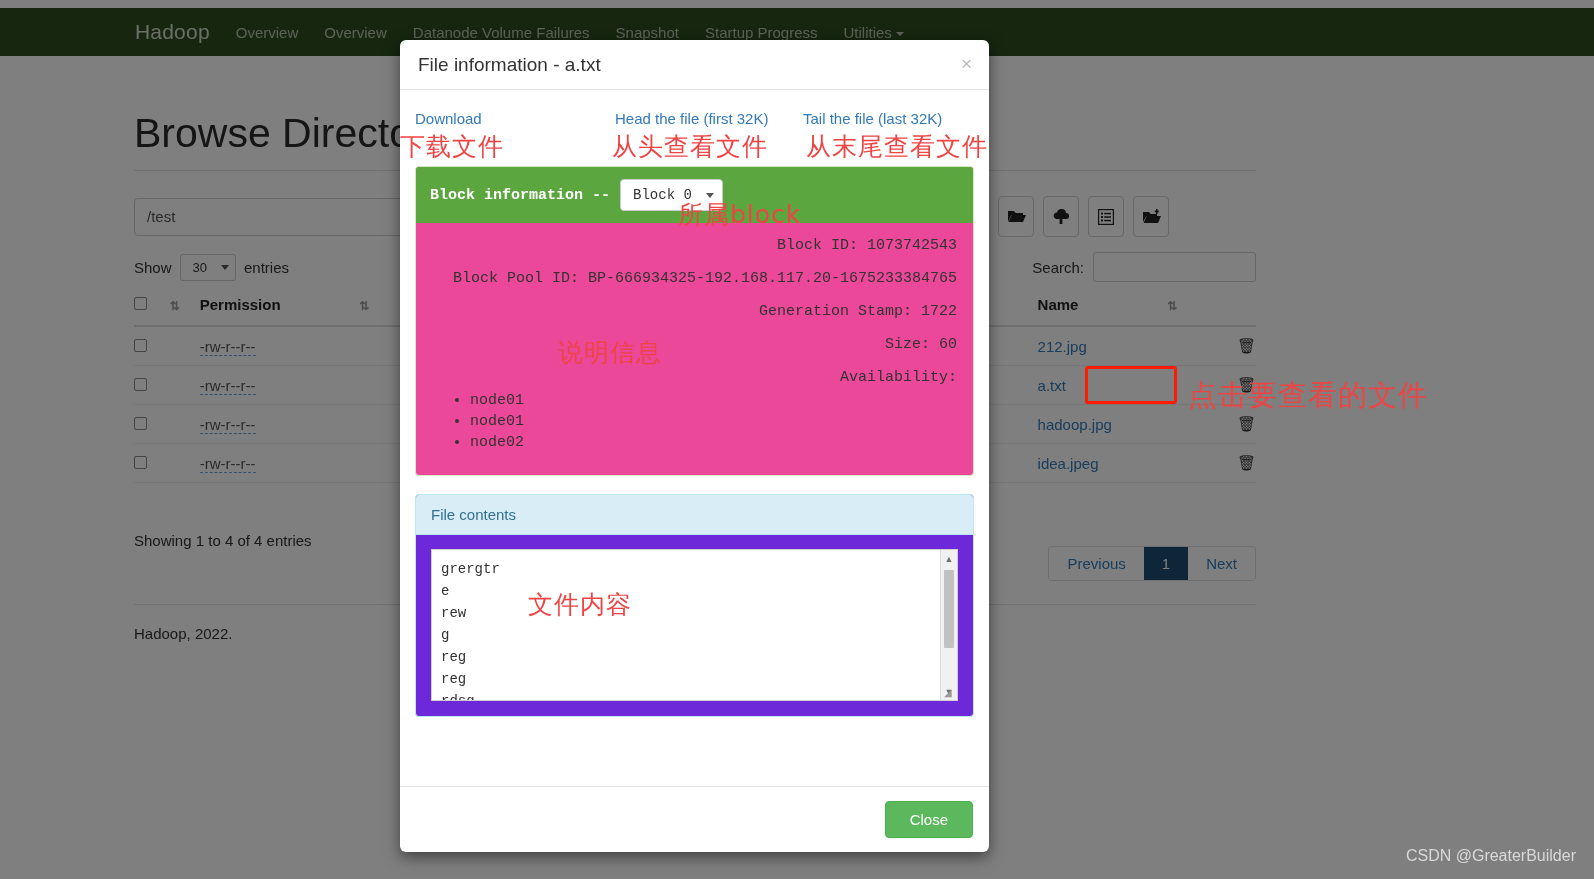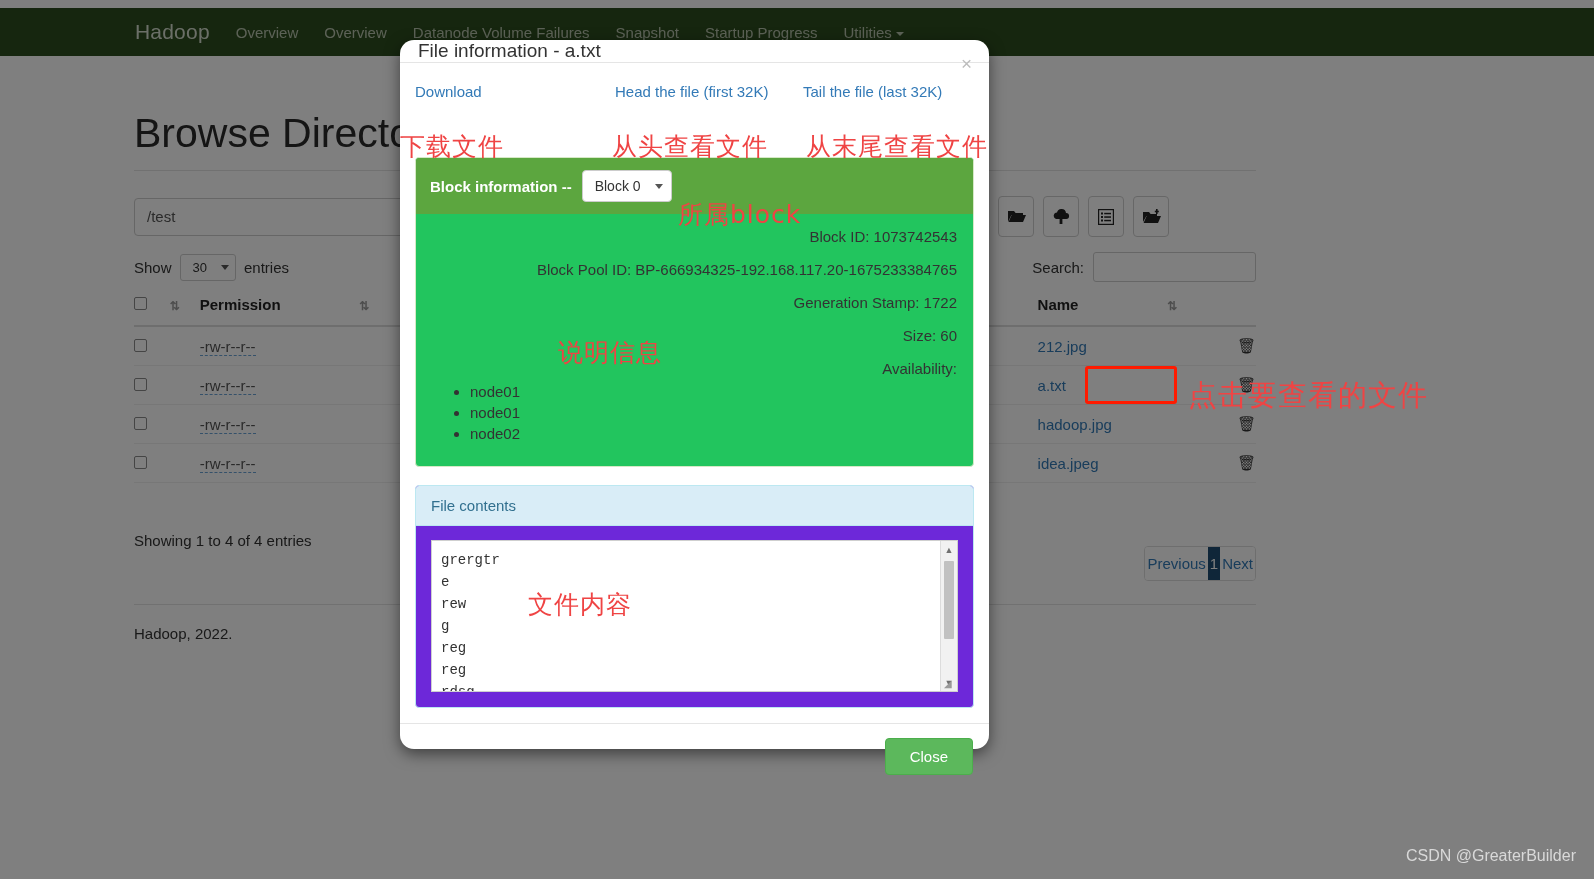--- a/index.html
+++ b/index.html
@@ -88,51 +88,51 @@
   .sortico { display:inline-block;width:12px;color:#9b9b9b;font-size:12px; }
   .perm { color:#555; border-bottom:1px dashed #6aa3d5; }
   .owner { color:#555; border-bottom:1px dashed #6aa3d5; }
   .fname { color:#337ab7; }
   .trash { color:#333; font-size:15px; }
 
   .showing {
     position:absolute; left:134px; top:476px; font-size:15px; color:#333;
   }
   .pagination { position:absolute; right:338px; top:490px; display:flex; border:1px solid #ddd; border-radius:4px; overflow:hidden; }
-  .pg { padding:8px 2px; font-size:15px; color:#337ab7; background:#fff; }
+  .pg { padding:8px 18px; font-size:15px; color:#337ab7; background:#fff; }
   .pg.active { background:#1e4c72; color:#fff; }
 
   .footer-rule { position:absolute; left:134px; top:548px; width:1122px; height:1px; background:#e2e2e2; }
   .footer-text { position:absolute; left:134px; top:569px; font-size:15px; color:#333; }
 
   
   #backdrop { position:absolute; inset:0; background:rgba(0,0,0,.5); }
 
   
   #modal {
-    position:absolute; left:400px; top:40px; width:589px; height:709px;
-    background:#fff; border-radius:14px; box-shadow:0 5px 15px rgba(0,0,0,.5);
+    position:absolute; left:400px; top:40px; width:589px; height:812px;
+    background:#fff; border-radius:6px; box-shadow:0 5px 15px rgba(0,0,0,.5);
     display:flex; flex-direction:column;
   }
   .modal-head {
     height:50px; border-bottom:1px solid #e5e5e5; display:flex; align-items:center;
     padding:0 18px; position:relative;
   }
   .modal-title { font-size:19px; color:#333; }
   .modal-x { position:absolute; right:17px; top:14px; font-size:19px; color:#bdbdbd; line-height:1; }
 
   .modal-body { padding:20px 15px 15px 15px; flex:1; }
 
   .links-row { display:flex; position:relative; height:26px; }
   .dl-link { color:#337ab7; font-size:15px; }
   .dl-link.a { position:absolute; left:0; }
   .dl-link.b { position:absolute; left:200px; }
   .dl-link.c { position:absolute; left:388px; }
 
-  .panel-green { margin-top:48px; border:1px solid #d6e9c6; border-radius:4px; background:#22c55e; }
+  .panel-green { margin-top:30px; border:1px solid #d6e9c6; border-radius:4px; background:#ec4899;font-family:Liberation Mono, monospace; }
   .panel-green-head {
     background:#5ca63f; color:#fff; padding:10px 14px; border-radius:3px 3px 0 0;
     display:flex; align-items:center; gap:10px; height:56px;
   }
   .panel-green-head .lbl { font-weight:bold; font-size:15px; }
   .blk-select {
     background:#fff; border:1px solid #ccc; border-radius:4px; color:#333; font-size:14px;
     height:32px; display:flex; align-items:center; padding:0 8px 0 12px; gap:14px;justify-content:center;
   }
   .panel-green-body { padding:14px 16px 20px 16px; }

